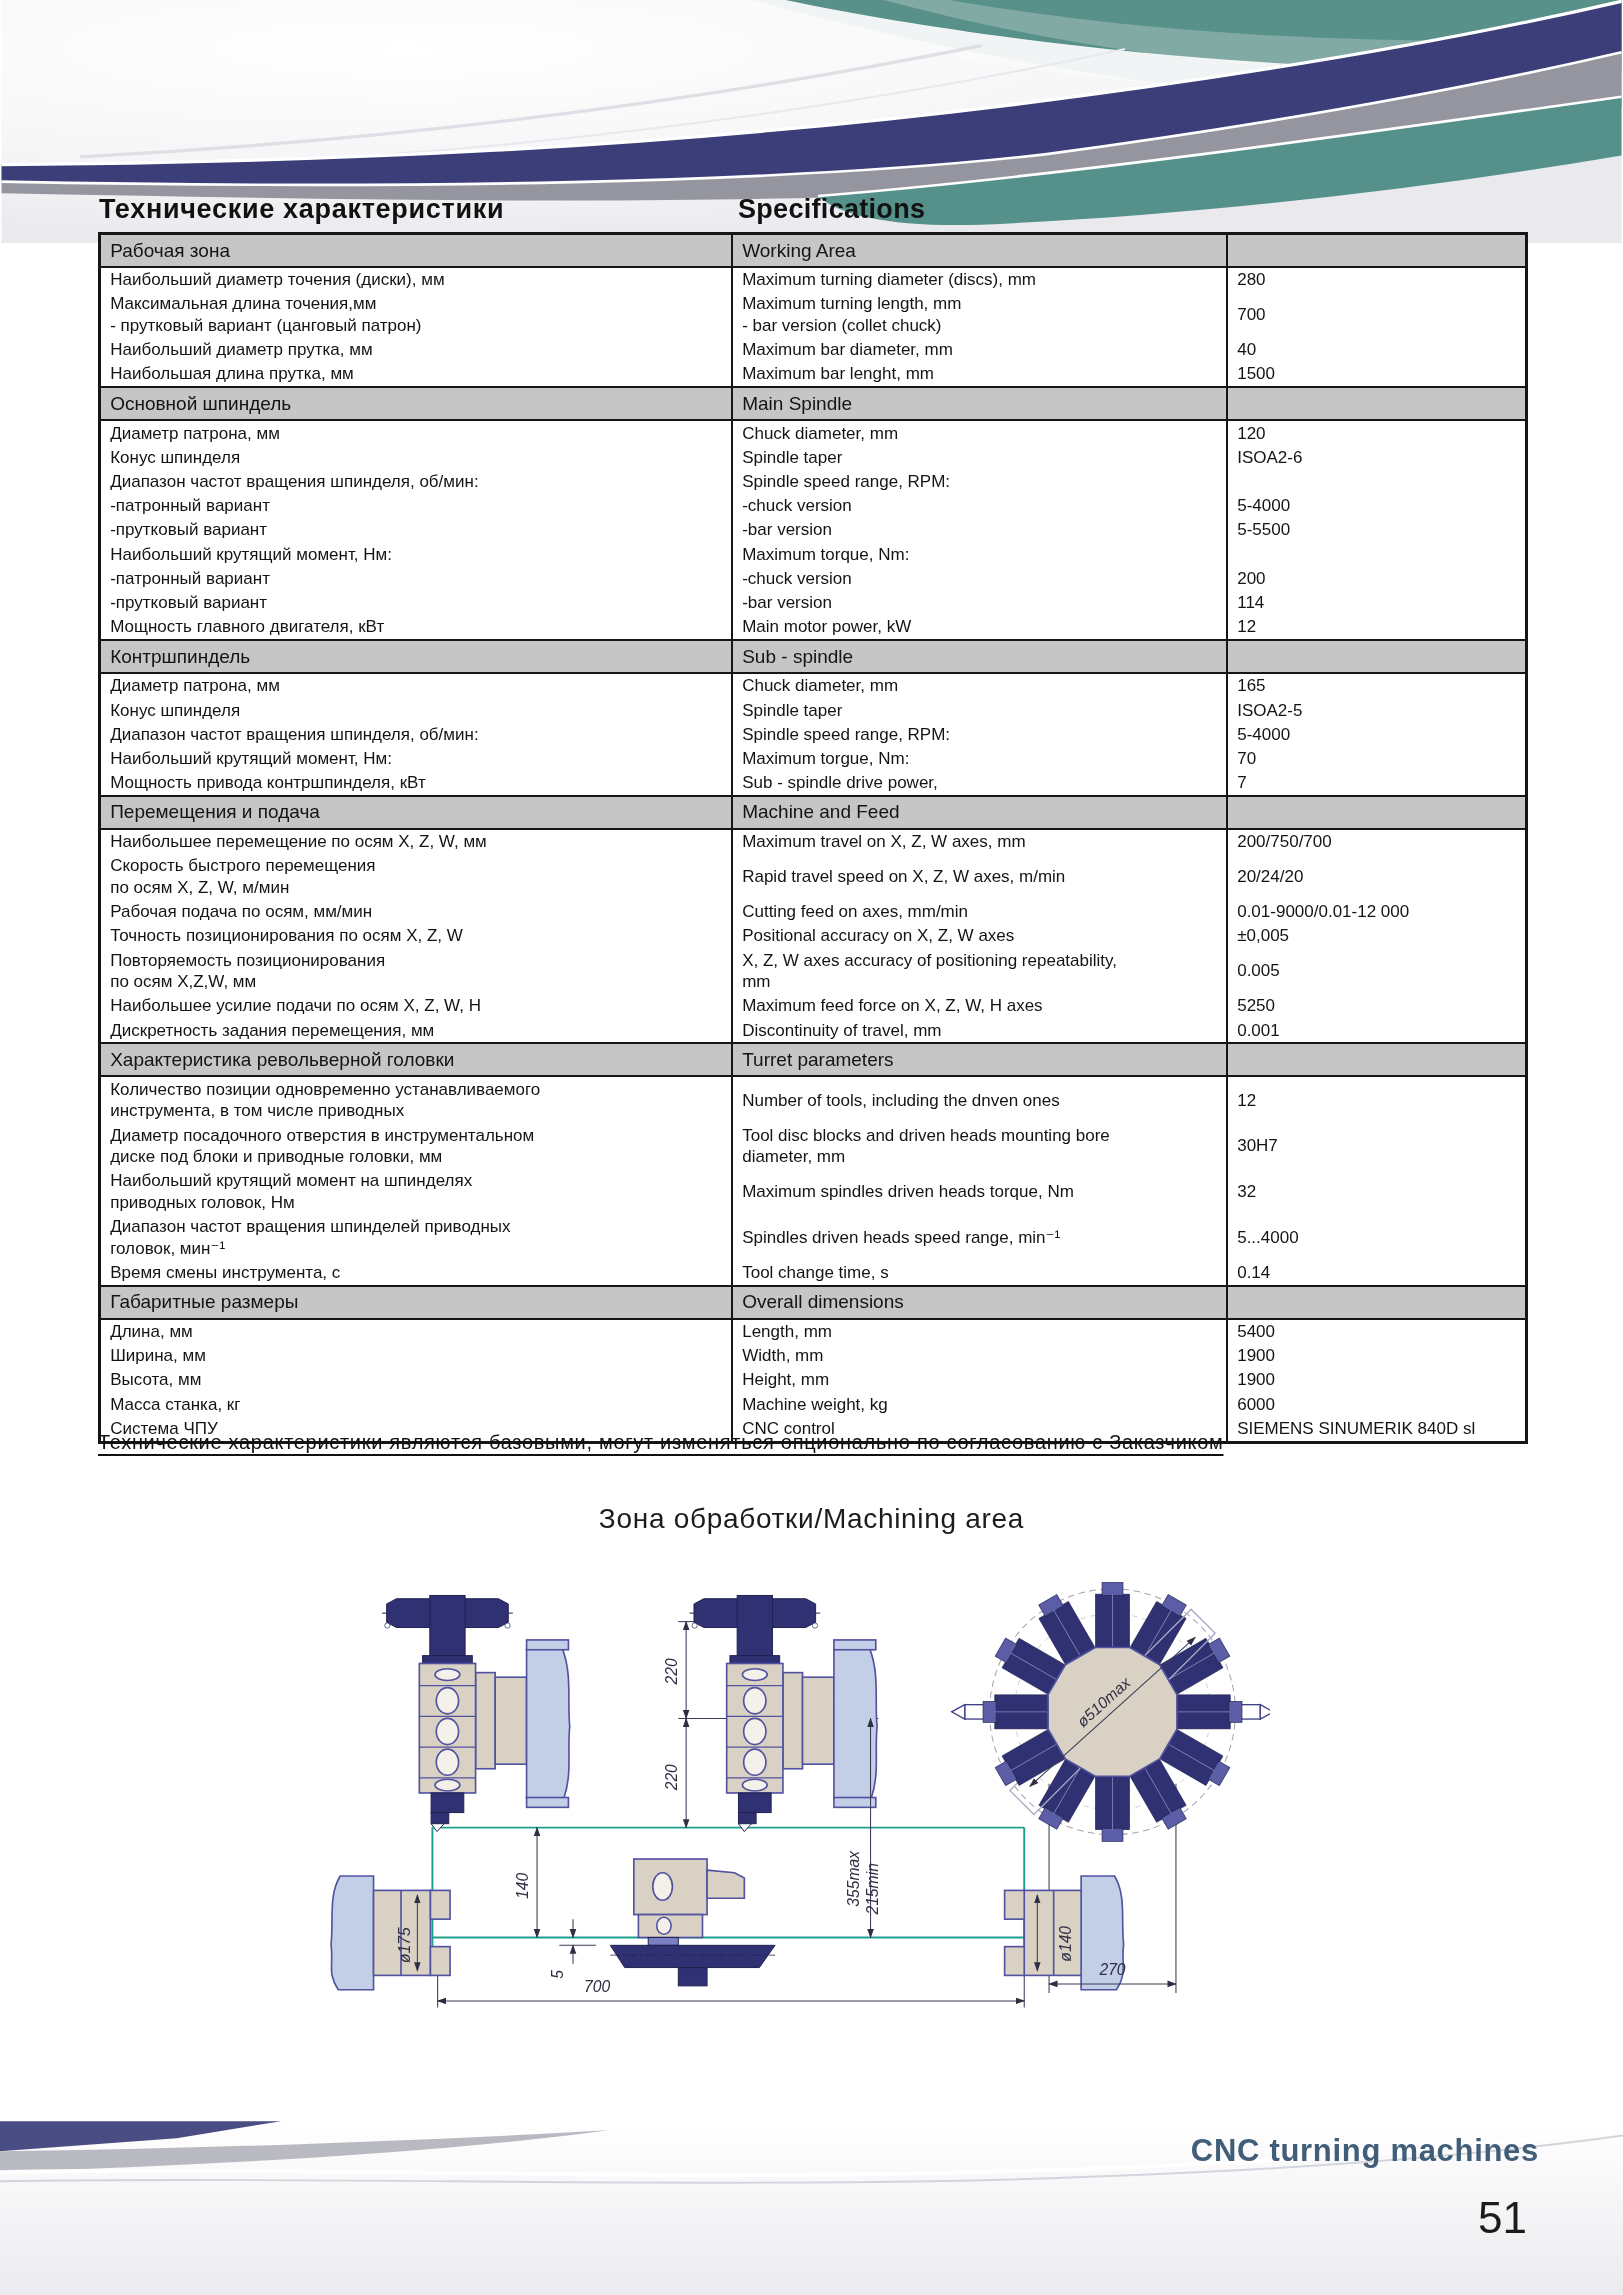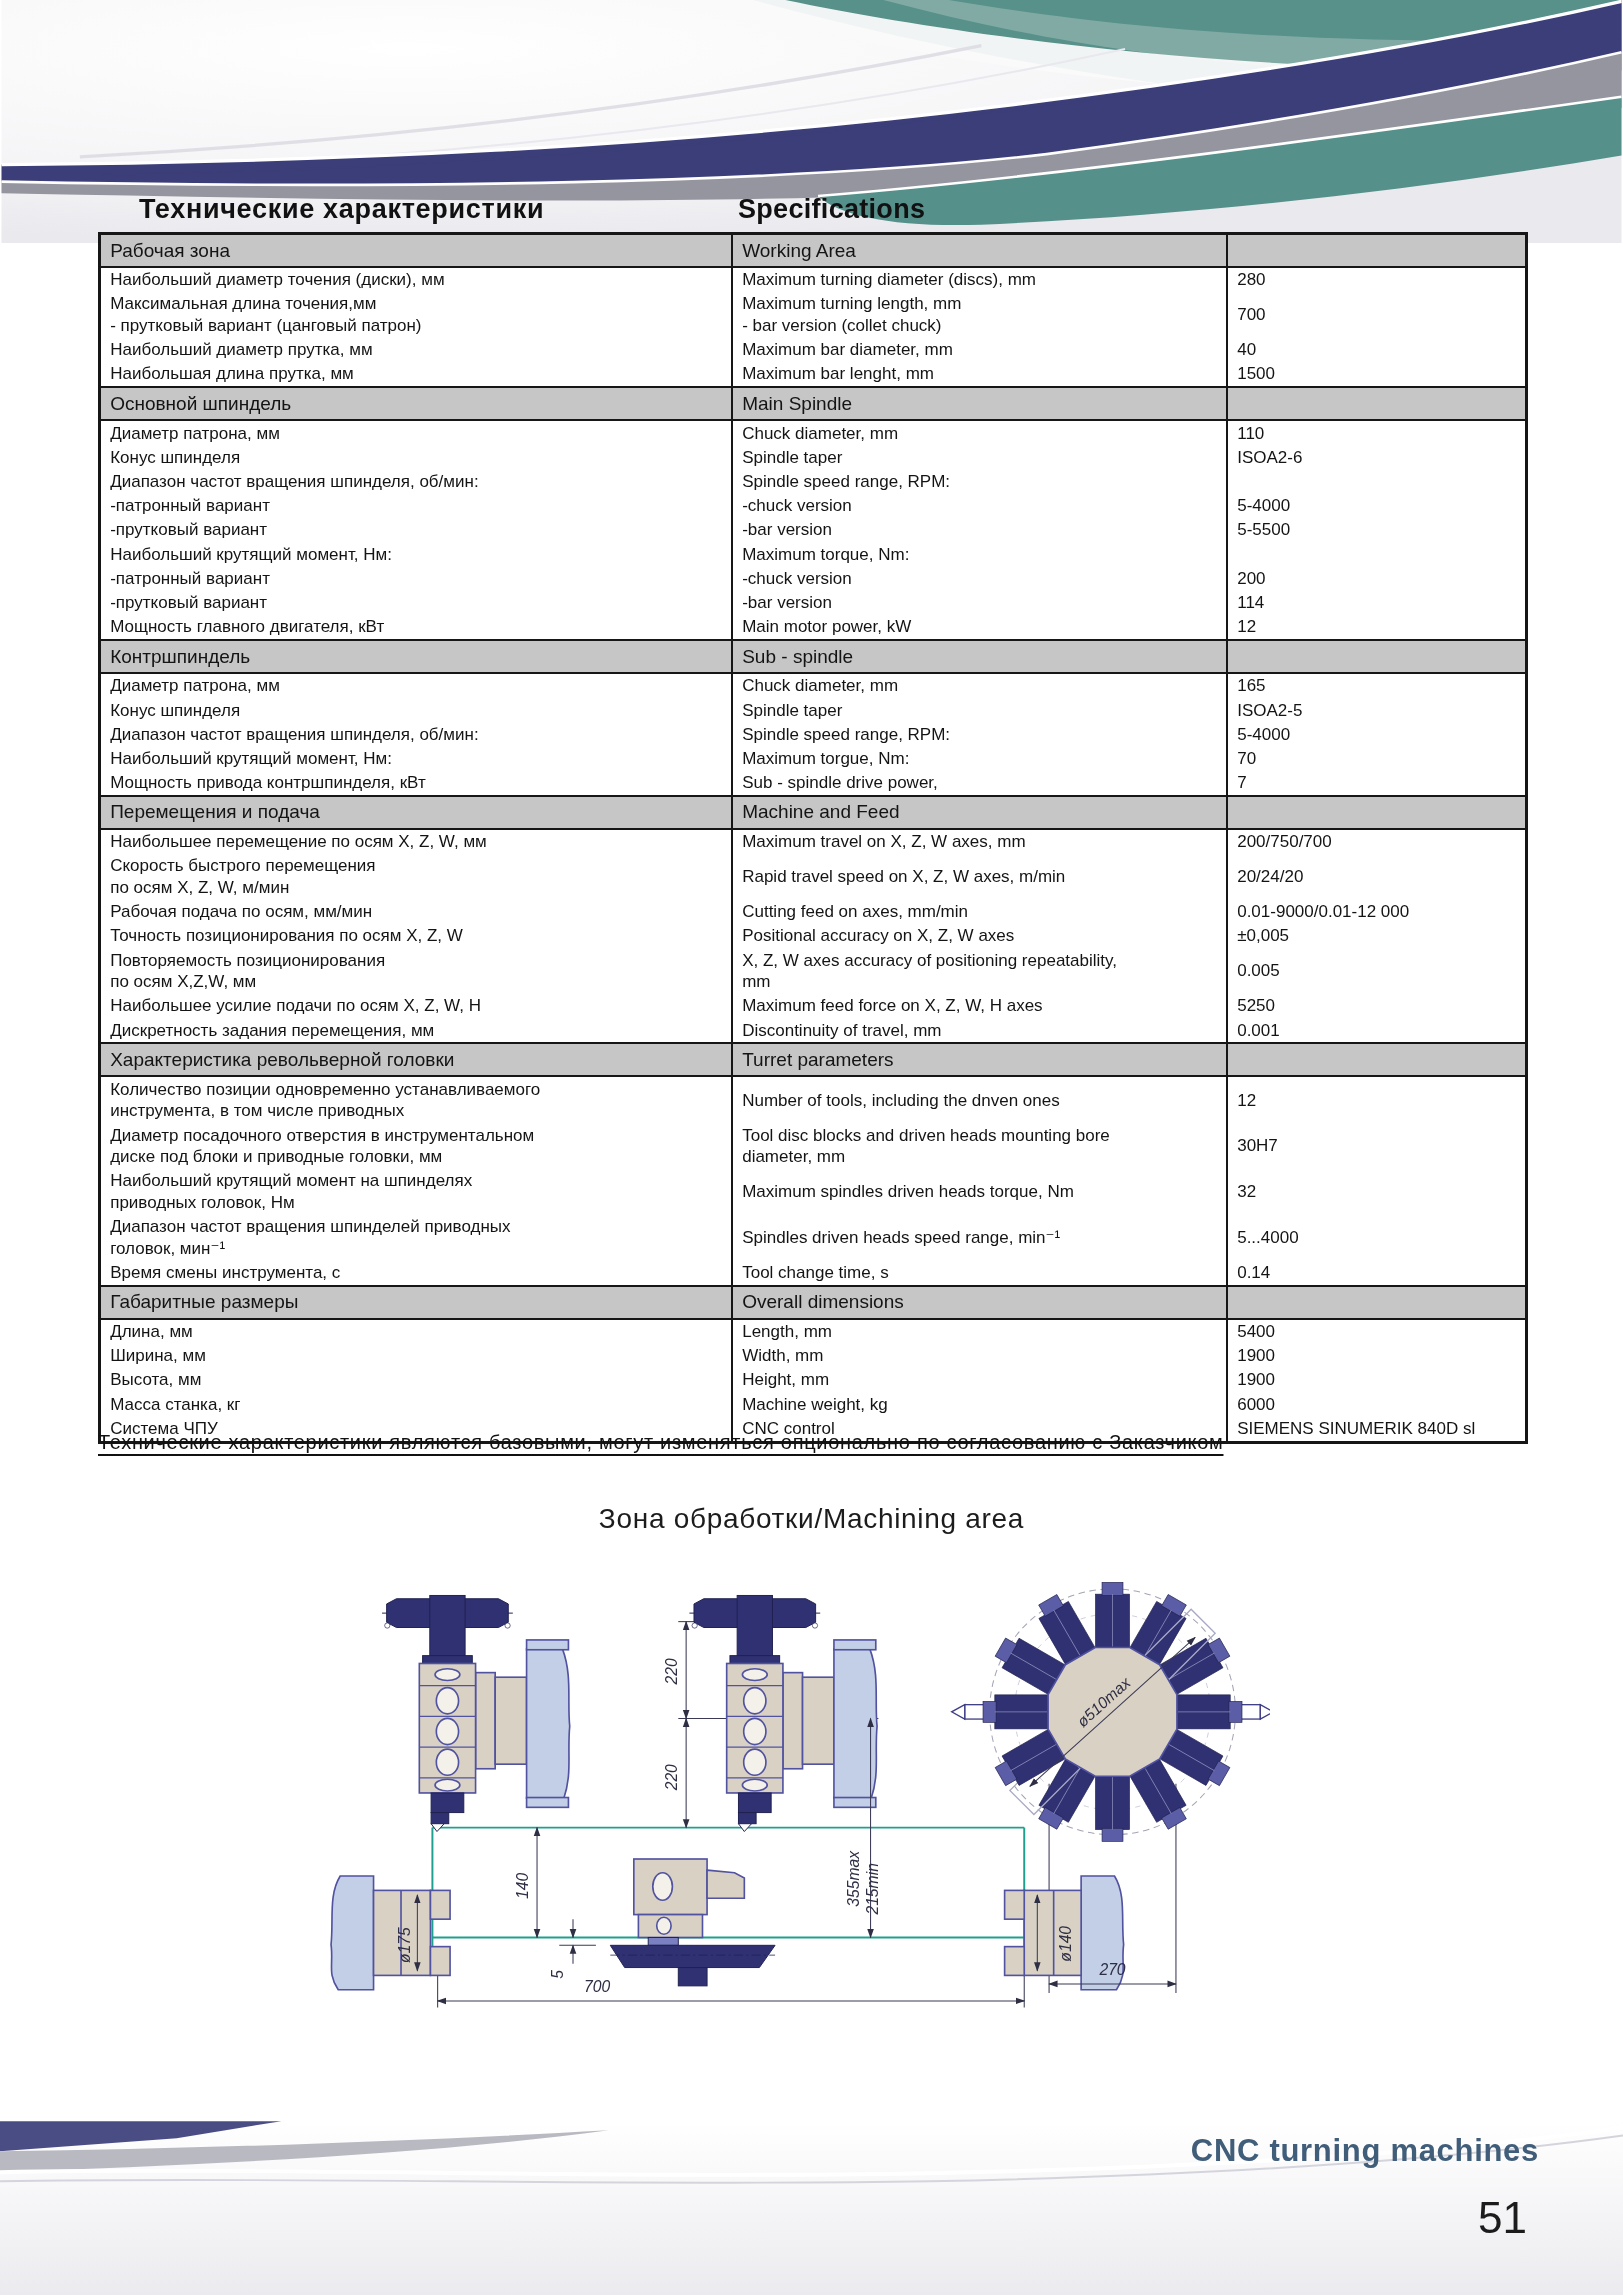--- a/index.html
+++ b/index.html
@@ -6,21 +6,21 @@
   .page{
     position:relative;width:1623px;height:2295px;background:#ffffff;
     font-family:"Liberation Sans","DejaVu Sans",sans-serif;color:#111;overflow:hidden;
     margin:0 auto;
   }
   
   .swoosh-top{position:absolute;left:0;top:0;width:1623px;height:243px;z-index:1;}
   .swoosh-bottom{position:absolute;left:0;top:2121px;width:1623px;height:175px;z-index:1;}
   
   .title-row{position:absolute;left:0;top:194px;width:1623px;z-index:3;}
-  .title-ru{position:absolute;left:99px;top:0;font-size:27px;font-weight:bold;letter-spacing:0.7px;margin-left:40px;}
+  .title-ru{position:absolute;left:99px;top:0;font-size:27px;font-weight:bold;letter-spacing:0.7px;}
   .title-en{position:absolute;left:738px;top:0;font-size:27px;font-weight:bold;letter-spacing:0.3px;}
   
   .spec-table{
     position:absolute;left:98px;top:232px;width:1430px;z-index:3;
     border:3.3px solid #161616;background:#fff;box-sizing:border-box;
   }
   .sec-header{display:grid;grid-template-columns:630px 495px auto;background:#c6c6c6;
     border-top:2.6px solid #161616;border-bottom:2.6px solid #161616;}
   .sec-header:first-child{border-top:none;}
   .sec-header .cell{min-height:31px;font-size:19px;display:flex;align-items:center;padding:1.3px 9.2px;box-sizing:border-box;}
@@ -127,21 +127,21 @@
         <div class="cell col3">1500</div>
       </div>
       <div class="sec-header">
         <div class="cell col1">Основной шпиндель</div>
         <div class="cell col2">Main Spindle</div>
         <div class="cell col3"></div>
       </div>
       <div class="data-row">
         <div class="cell col1">Диаметр патрона, мм</div>
         <div class="cell col2">Chuck diameter, mm</div>
-        <div class="cell col3">110</div>
+        <div class="cell col3">120</div>
       </div>
       <div class="data-row">
         <div class="cell col1"> Конус шпинделя</div>
         <div class="cell col2">Spindle taper</div>
         <div class="cell col3">ISOA2-6</div>
       </div>
       <div class="data-row">
         <div class="cell col1">Диапазон частот вращения шпинделя, об/мин:</div>
         <div class="cell col2">Spindle speed range, RPM:</div>
         <div class="cell col3"></div>

